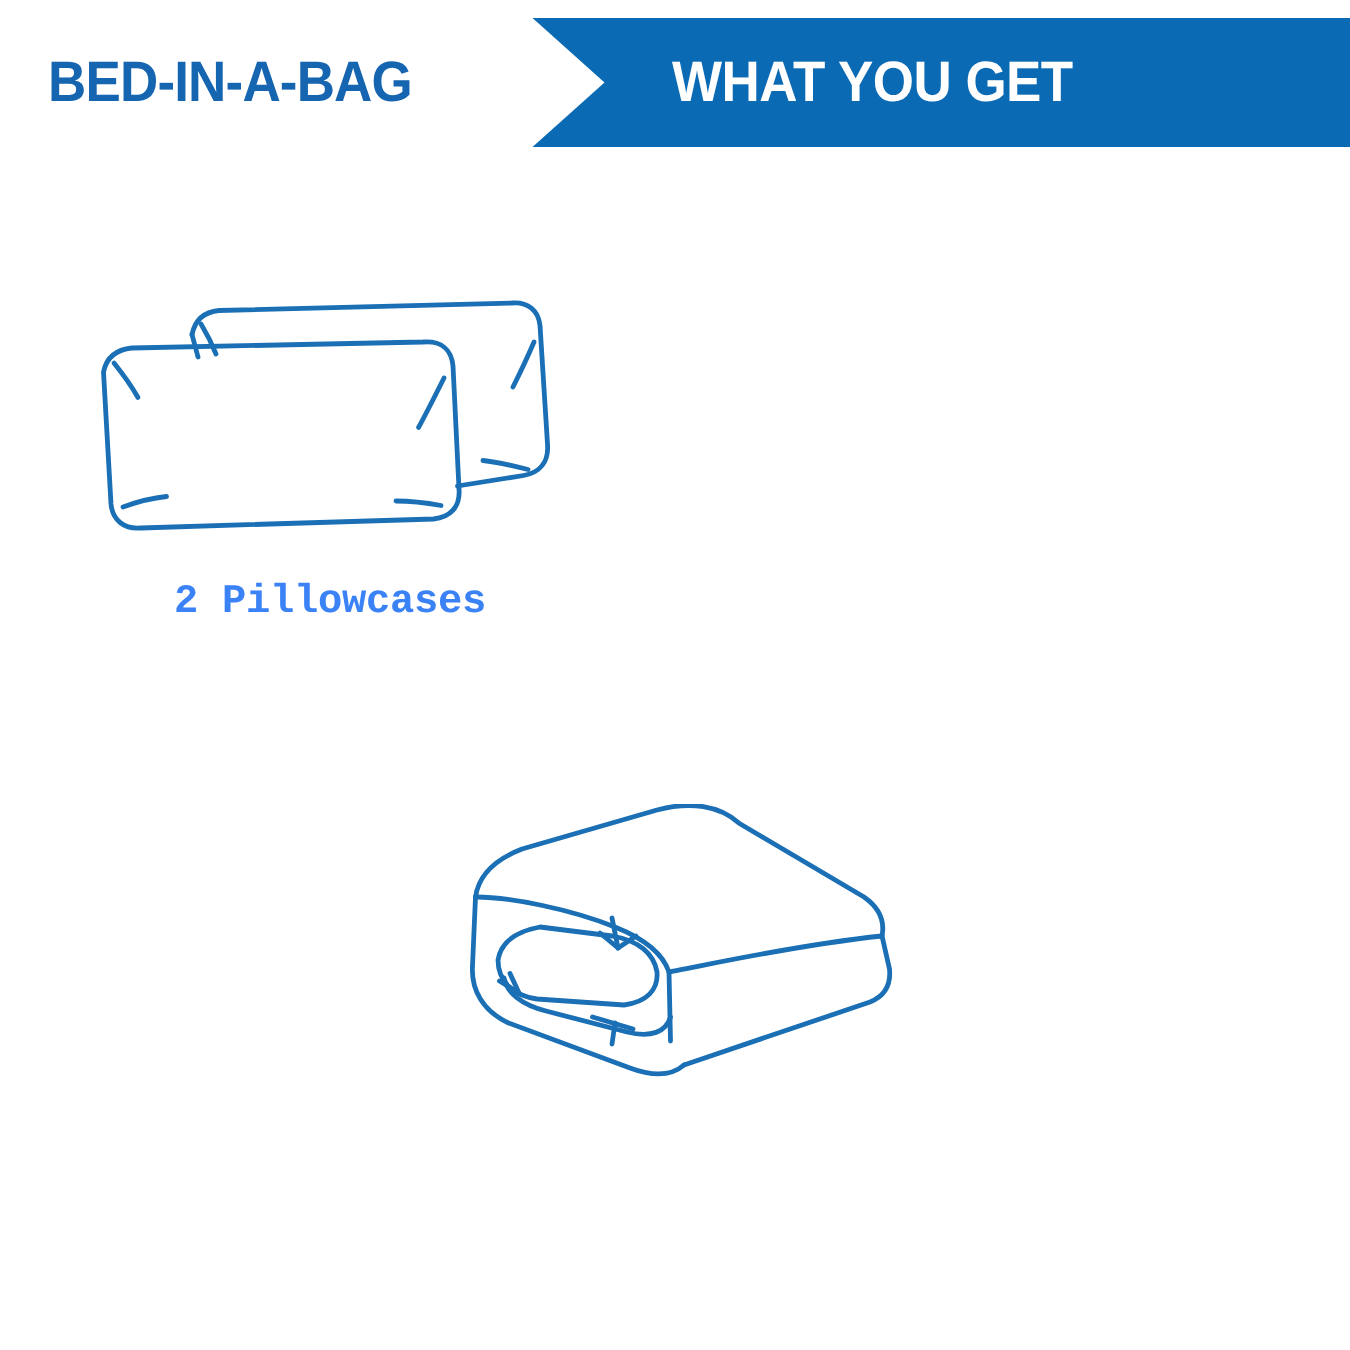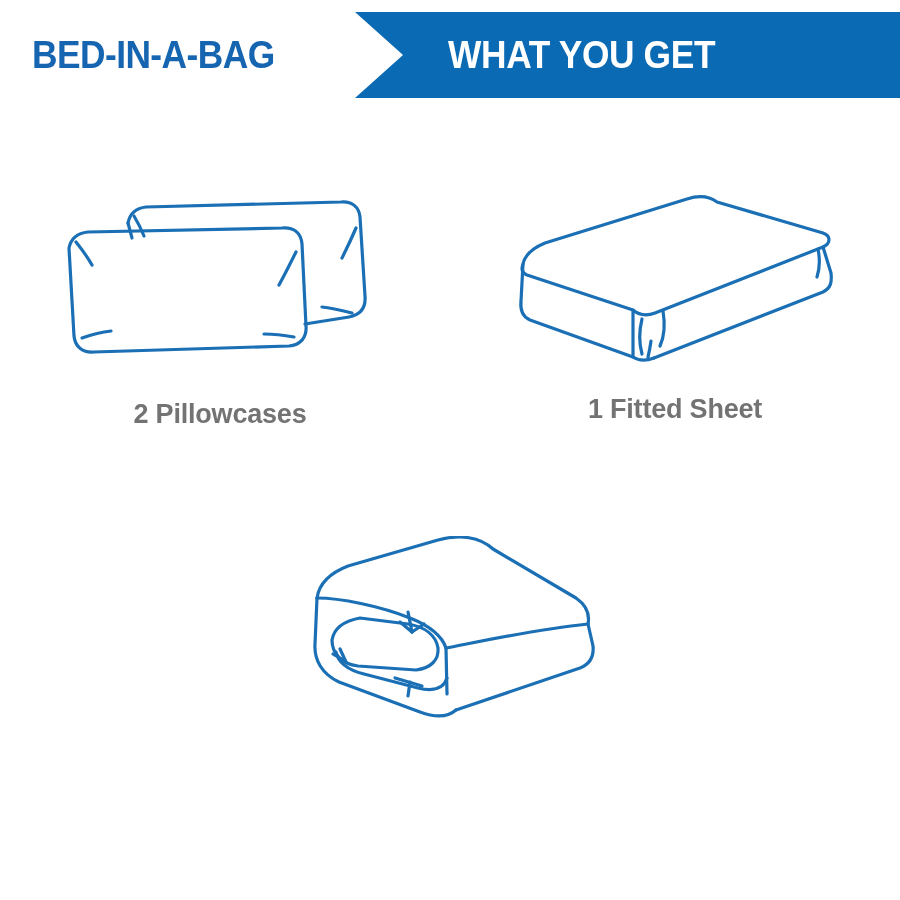--- a/index.html
+++ b/index.html
@@ -73,24 +73,25 @@
     position: absolute;
     text-align: center;
   }
   .item-art {
     display: block;
     margin: 0 auto;
   }
   .item-label {
     font-size: 27px;
     font-weight: bold;
-    color: #737373;
+    color: #3b82f6;
     letter-spacing: -0.2px;
     white-space: nowrap;
-    margin-top: 18px;
+    margin-top: 6px;
+    font-family: Liberation Mono, monospace;
   }
 
   #item-pillowcases { left: 30px; top: 100px;  width: 380px; }
   #item-fitted      { left: 480px; top: 105px; width: 390px; }
   #item-comforter   { left: 260px; top: 450px; width: 380px; }
 </style>
 </head>
 <body>
 
 <div class="header">
@@ -135,56 +136,20 @@
 
         <path d="M16,56 C24,66 28,72 32,79"></path>
         <path d="M236,66 C229,80 224,90 219,99"></path>
         <path d="M22,152 C33,148 41,146 51,145"></path>
         <path d="M234,151 C223,149 214,148 204,148"></path>
       </g>
     </svg>
     <div class="item-label">2 Pillowcases</div>
   </div>
 
-  <div class="item" id="item-fitted">
-    <svg class="item-art" width="340" height="185" viewBox="0 0 340 185" xmlns="http://www.w3.org/2000/svg">
-      <g fill="none" stroke="#1A6FB5" stroke-width="3.2" stroke-linecap="round" stroke-linejoin="round">
-
-        <path d="M18,73
-                 C20,63 28,57 40,52
-                 L182,8
-                 C194,4 204,5 212,11
-                 L318,42
-                 C326,45 326,52 318,56
-                 L150,122
-                 C142,125 134,124 128,119
-                 L22,84
-                 C17,82 16,78 18,73 Z"></path>
-
-        <path d="M18,73
-                 L16,110
-                 C15,120 18,126 25,129
-                 L128,166
-                 C134,170 141,170 149,167"></path>
-
-        <path d="M128,119 L128,166"></path>
-        <path d="M149,167
-                 L318,101
-                 C326,97 327,91 326,82
-                 L318,56"></path>
-
-        <path d="M137,128 C134,140 134,152 137,163"></path>
-        <path d="M158,120 C160,132 160,144 155,155"></path>
-        <path d="M146,150 C145,157 144,162 143,166"></path>
-
-        <path d="M313,58 C315,68 315,77 312,86"></path>
-      </g>
-    </svg>
-    <div class="item-label">1 Fitted Sheet</div>
-  </div>
 
   <div class="item" id="item-comforter">
     <svg class="item-art" width="320" height="185" viewBox="0 0 320 185" xmlns="http://www.w3.org/2000/svg">
       <g fill="none" stroke="#1A6FB5" stroke-width="3.2" stroke-linecap="round" stroke-linejoin="round">
 
         <path d="M27,62
                  C29,48 40,37 58,30
                  L148,4
                  C170,-2 190,1 203,13
                  L286,62

